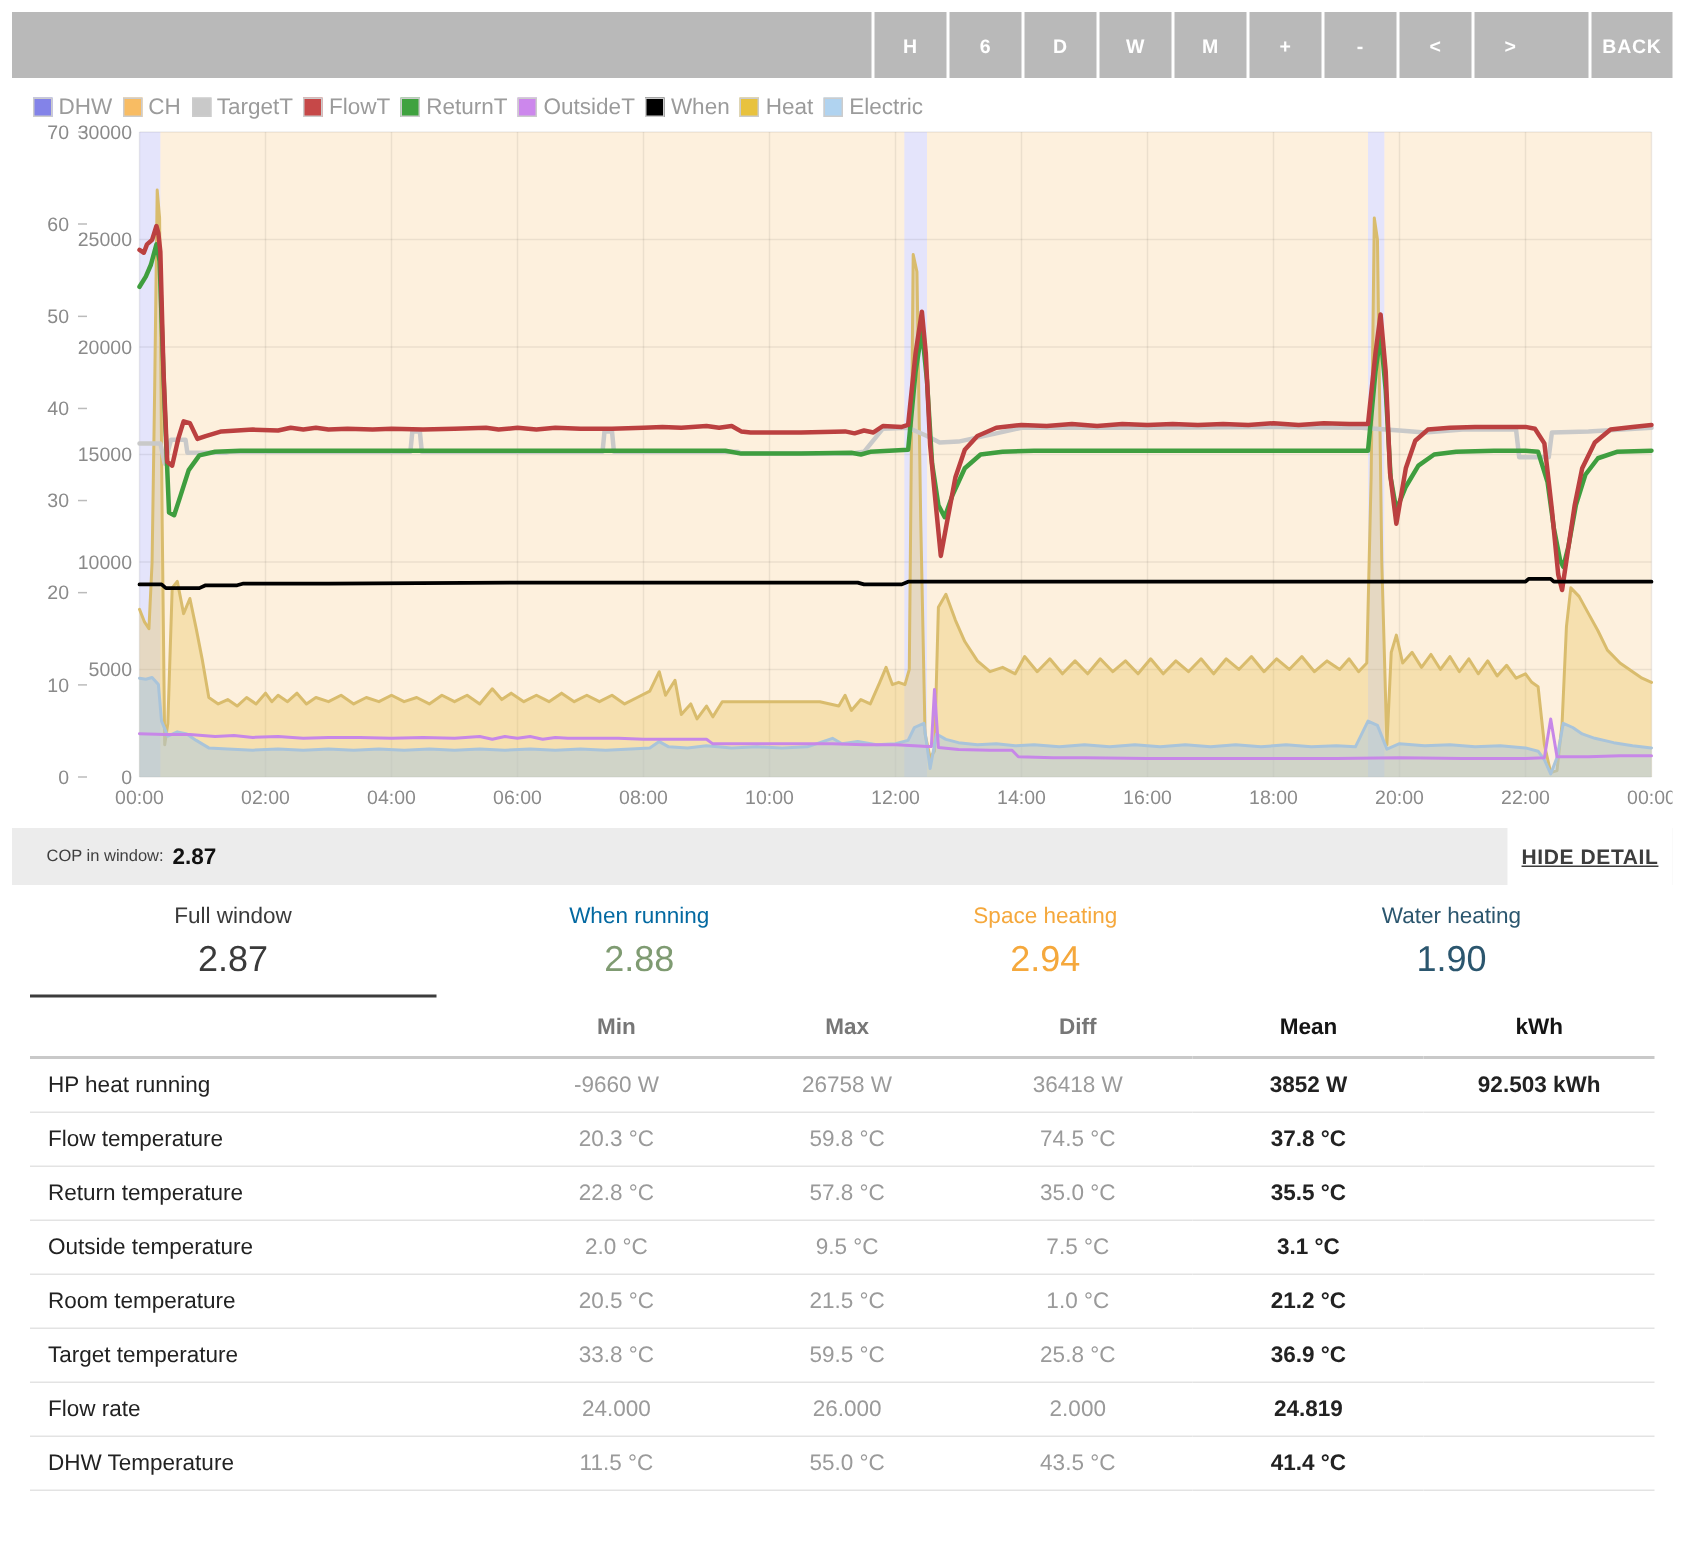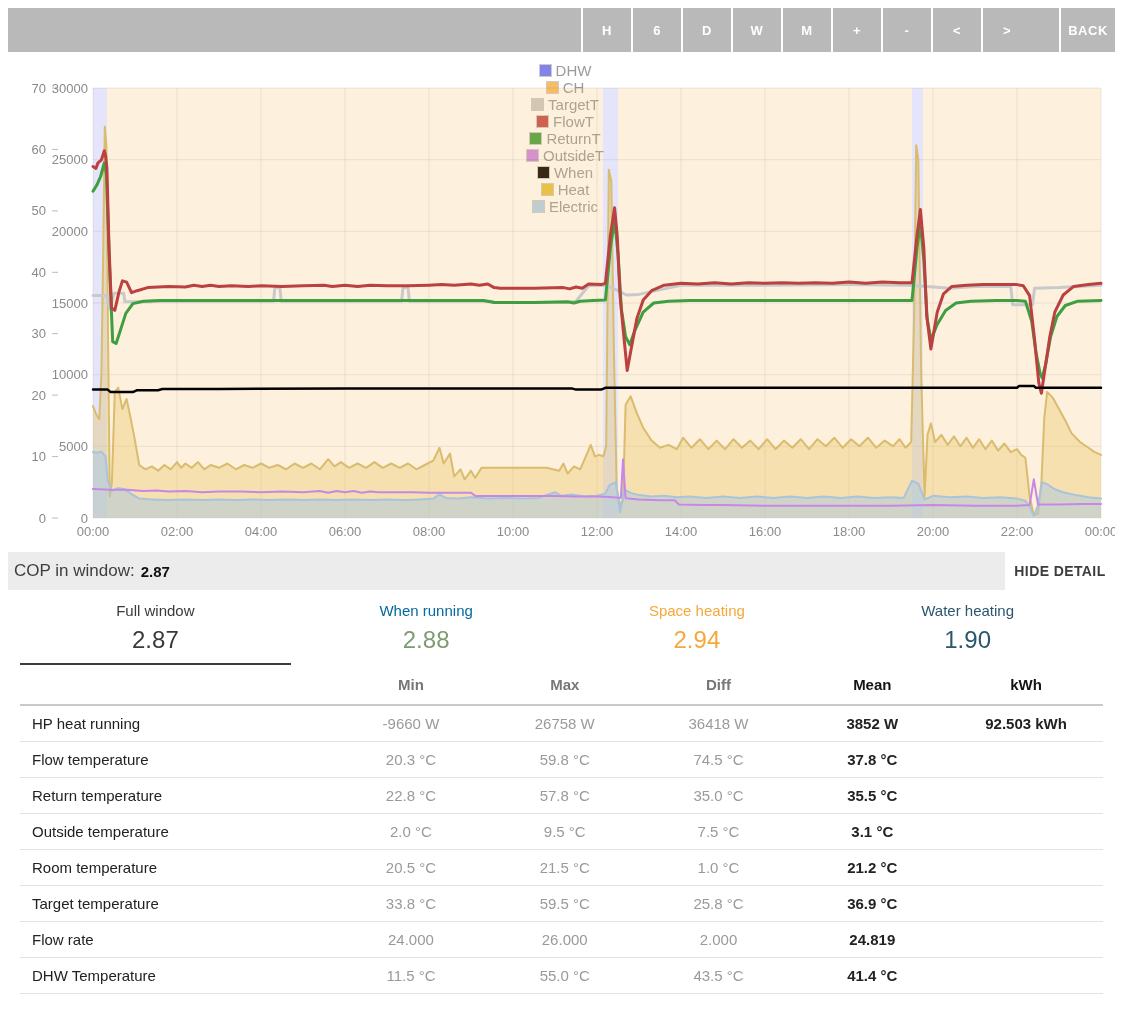--- a/index.html
+++ b/index.html
@@ -15,37 +15,37 @@
   .toolbar { height: 44px; background: #b9b9b9; display: flex; }
   .tb-spacer { flex: 1; }
   .tb-btn {
     min-width: 50px; border-left: 2px solid #fff; color: #fff;
     font-weight: 700; font-size: 13px; letter-spacing: .5px;
     display: flex; align-items: center; justify-content: center; cursor: pointer;
   }
   .tb-btn.wide { min-width: 56px; padding: 0 4px; margin-left: 28px; }
 
   
-  .legend { display: flex; align-items: center; margin: 10px 0 0 14px; height: 18px; flex-direction: column; }
+  .legend { display: flex; align-items: center; margin: 10px 0 0 14px; height: 18px; }
   .legend-item { display: flex; align-items: center; margin-right: 7px; color: #9b9b9b; font-size: 15px; }
   .swatch { width: 13px; height: 13px; border: 1px solid #cccccc; margin-right: 4px; flex: none; }
 
   
   svg.chart { display: block; }
   svg.chart text { font-family: "Liberation Sans", "DejaVu Sans", sans-serif; font-size: 13px; fill: #8a8a8a; }
 
   
   .cop-bar { margin-top: 10px; height: 38px; background: #ececec; display: flex; align-items: center; }
-  .cop-label { padding-left: 6px; font-size: 17px; color: #3f3f3f; }
+  .cop-label { padding-left: 23px; font-size: 11px; color: #3f3f3f; }
   .cop-value { font-weight: 700; color: #111; margin-left: 6px; font-size: 15px; }
   .cop-spacer { flex: 1; }
   .hide-detail {
     width: 110px; height: 100%; background: #fff; cursor: pointer;
     display: flex; align-items: center; justify-content: center;
-    font-size: 14px; font-weight: 700; color: #3d3d3d; letter-spacing: .4px;
+    font-size: 14px; font-weight: 700; color: #3d3d3d; letter-spacing: .4px; text-decoration: underline;
   }
 
   
   .detail { padding: 0 12px; }
   .tabs { display: flex; padding-top: 12px; }
   .tab { flex: 1; text-align: center; padding-bottom: 9px; cursor: pointer; border-bottom: 2px solid transparent; }
   .tab.selected { border-bottom: 2px solid #3c3c3c; }
   .tab-label { font-size: 15px; }
   .tab-value { font-size: 24px; margin-top: 7px; }
 

